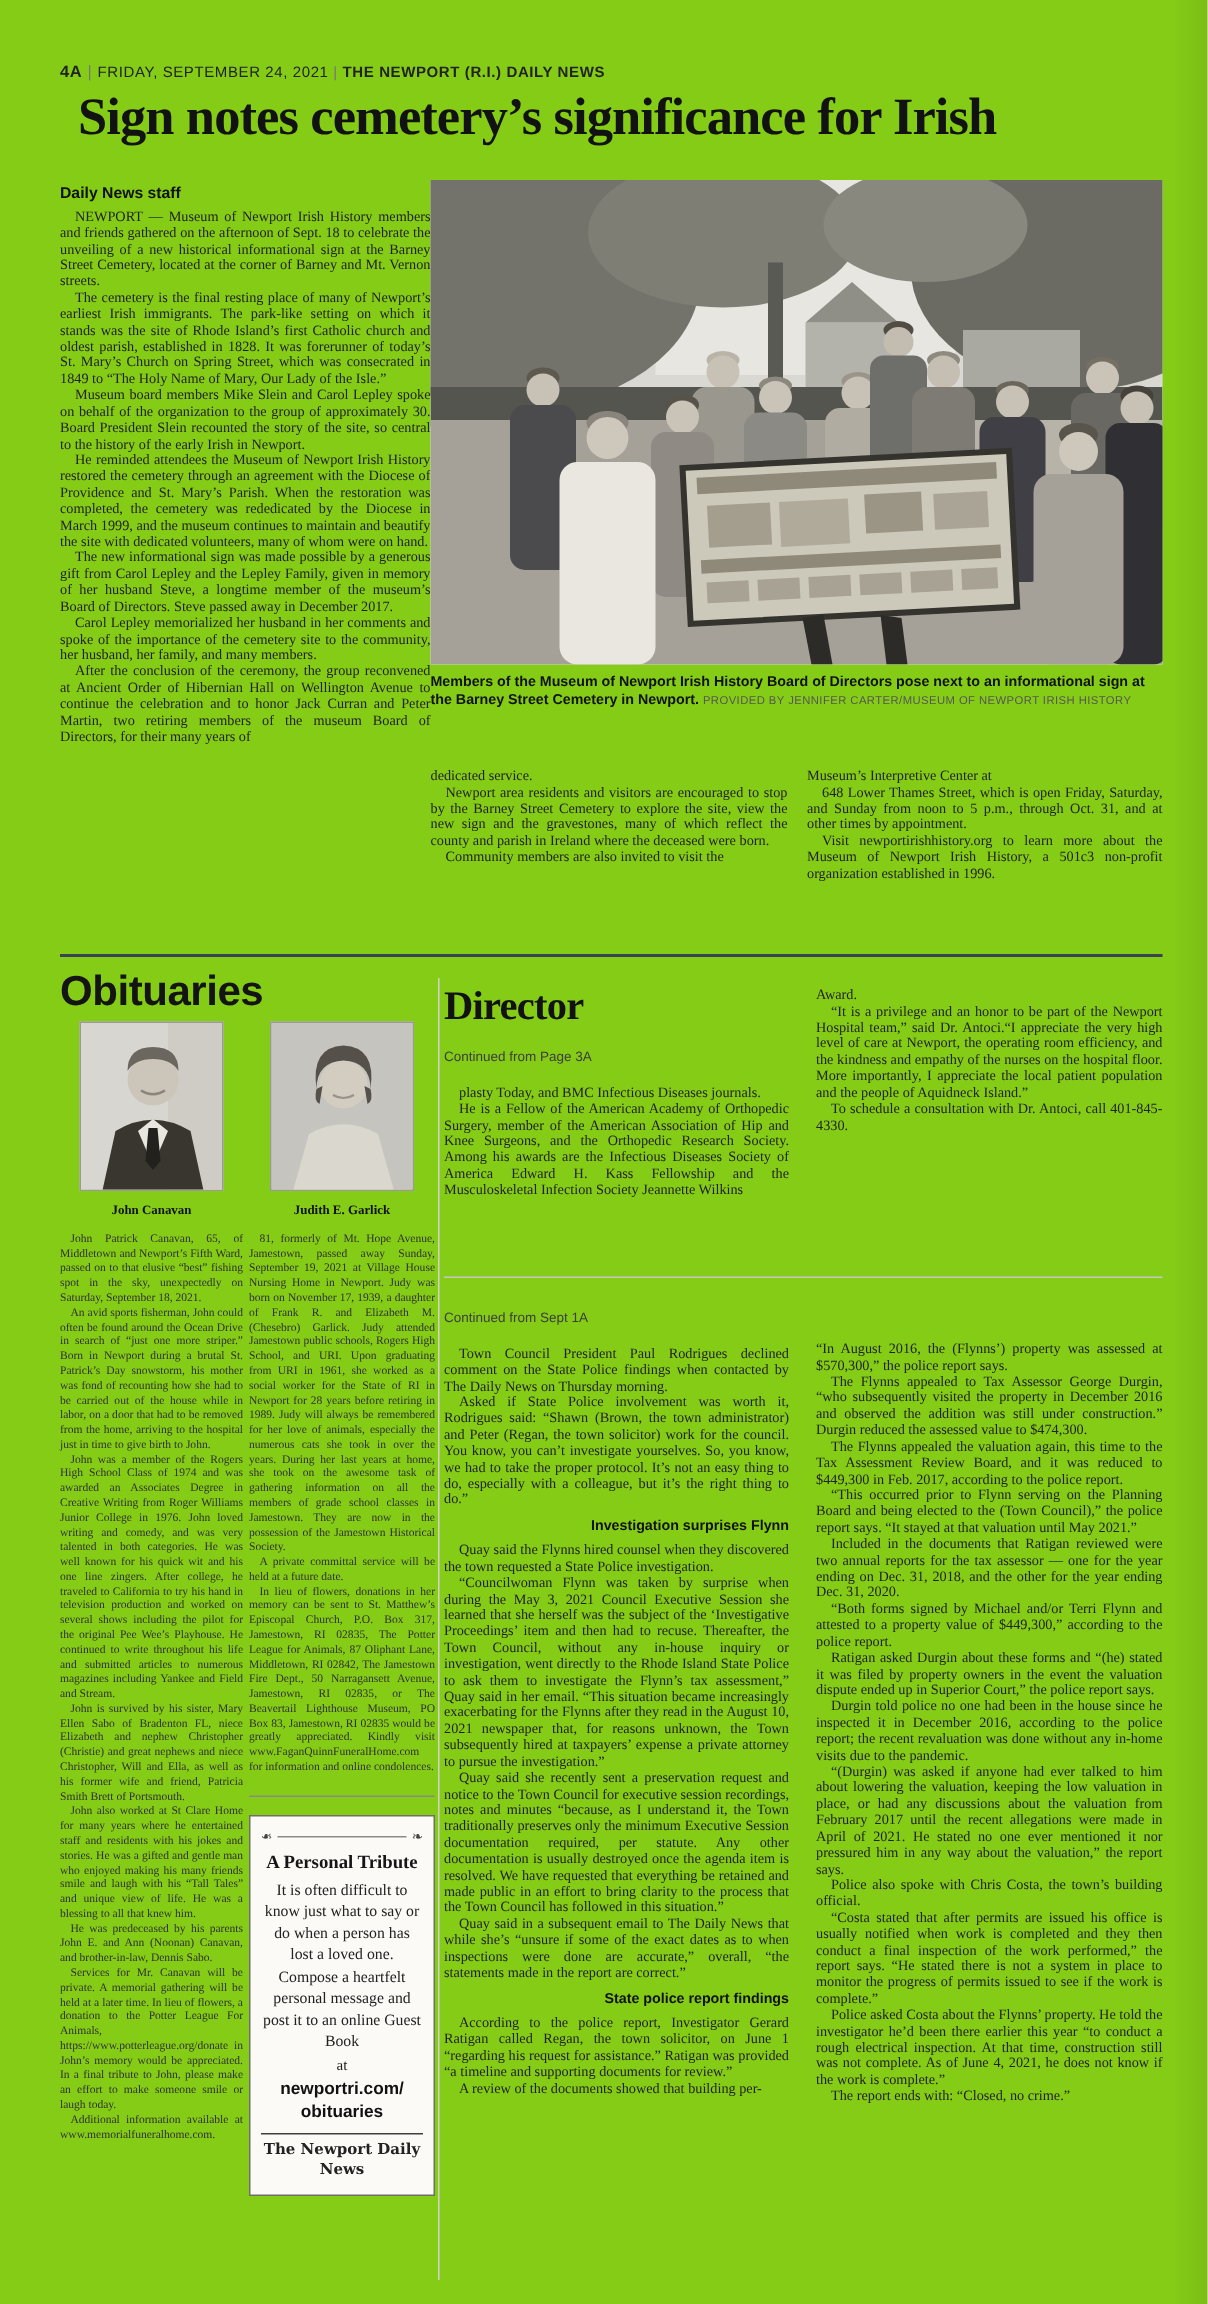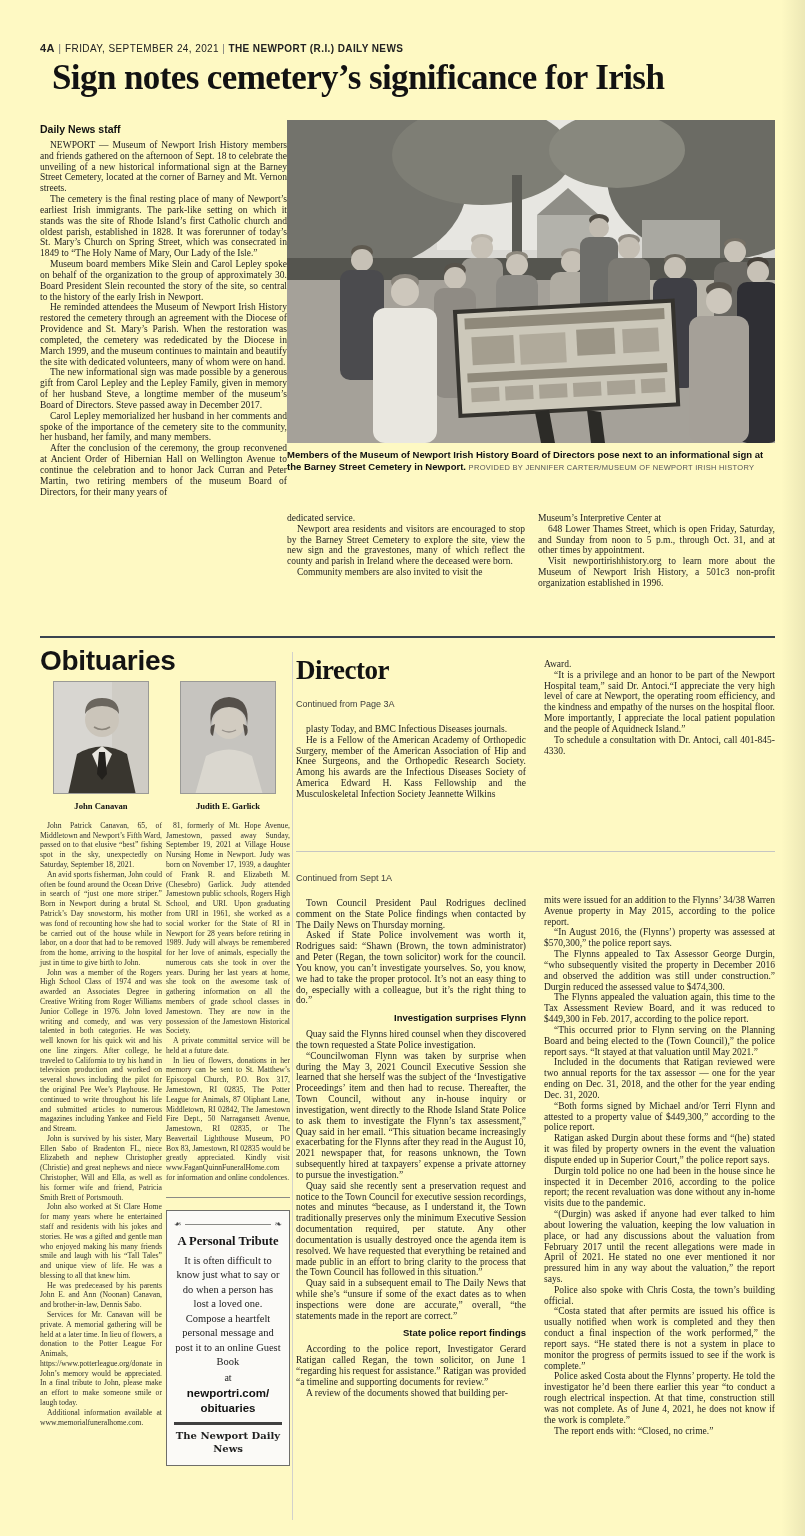--- a/index.html
+++ b/index.html
@@ -1,18 +1,18 @@
 <!DOCTYPE html>
 <html><head>
 <meta charset="utf-8">
 <style>
   * { margin:0; padding:0; box-sizing:border-box; }
   html,body { background:#e9e8e4; }
   body { width:805px; height:1536px; position:relative; font-family:"Liberation Serif", serif; }
-  .page { position:absolute; inset:0; background:#fef9c3; overflow:hidden; }
+  .page { position:absolute; inset:0; background:#84cc16; overflow:hidden; }
   .edge-shade { position:absolute; top:0; right:0; width:24px; height:100%;
     background:linear-gradient(to right, rgba(0,0,0,0), rgba(0,0,0,0.07)); pointer-events:none; }
 
   
   .kicker { position:absolute; left:40px; top:42px; font-family:"Liberation Sans",sans-serif;
     font-size:10px; color:#222; letter-spacing:.4px; white-space:nowrap; }
   .kicker .pgnum { font-weight:bold; font-size:11px; }
   .kicker .paper { font-weight:bold; }
   .kicker span.seg:not(:last-child)::after { content:"  |  "; color:#777; font-weight:normal; }
 
@@ -59,21 +59,21 @@
   .trib-wrap { margin-top:14px; padding-top:12px; border-top:1px solid #8a8a86; }
   .tribute { border:1px solid #6e6e6a; padding:8px 7px 9px; text-align:center; background:#fbfaf7; }
   .orn-row { display:flex; align-items:center; margin-bottom:4px; color:#444; font-size:9px; }
   .orn-line { flex:1; height:1px; background:#8a8a86; margin:0 3px; }
   .orn.flip { transform:scaleX(-1); display:inline-block; }
   .trib-title { font-size:12.5px; font-weight:bold; line-height:1.25; margin:2px 0 4px; color:#161616; }
   .trib-body { font-size:10.5px; line-height:1.38; color:#222; }
   .trib-at { font-size:10px; margin-top:2px; color:#222; }
   .trib-link { font-family:"Liberation Sans",sans-serif; font-weight:bold; font-size:11.5px; line-height:1.3;
     margin:2px 0 6px; color:#111; }
-  .trib-paper { border-top:3px solid #404040; padding-top:5px; font-size:10px; font-weight:bold;
+  .trib-paper { border-top:1px solid #404040; padding-top:5px; font-size:10px; font-weight:bold;
     font-family:"DejaVu Serif",serif; color:#222; }
 
   
   .cont-head { font-family:"Liberation Serif",serif; font-size:27px; font-weight:bold;
     letter-spacing:-0.5px; color:#121212; }
   .continued { font-family:"Liberation Sans",sans-serif; font-size:9px; color:#3d3d3d; margin-top:13px; }
   .cont-body { margin-top:15px; }
   #director-col1 { position:absolute; left:296px; top:655px; width:230px; }
   #director-col2 { position:absolute; left:544px; top:659px; width:231px; }
   #police-col1  { position:absolute; left:296px; top:860px; width:230px; }
@@ -287,21 +287,20 @@
         <p>Quay said the Flynns hired counsel when they discovered the town requested a State Police investigation.</p>
         <p>“Councilwoman Flynn was taken by surprise when during the May 3, 2021 Council Executive Session she learned that she herself was the subject of the ‘Investigative Proceedings’ item and then had to recuse. Thereafter, the Town Council, without any in-house inquiry or investigation, went directly to the Rhode Island State Police to ask them to investigate the Flynn’s tax assessment,” Quay said in her email. “This situation became increasingly exacerbating for the Flynns after they read in the August 10, 2021 newspaper that, for reasons unknown, the Town subsequently hired at taxpayers’ expense a private attorney to pursue the investigation.”</p>
         <p>Quay said she recently sent a preservation request and notice to the Town Council for executive session recordings, notes and minutes “because, as I understand it, the Town traditionally preserves only the minimum Executive Session documentation required, per statute. Any other documentation is usually destroyed once the agenda item is resolved. We have requested that everything be retained and made public in an effort to bring clarity to the process that the Town Council has followed in this situation.”</p>
         <p>Quay said in a subsequent email to The Daily News that while she’s “unsure if some of the exact dates as to when inspections were done are accurate,” overall, “the statements made in the report are correct.”</p>
         <div class="subhead">State police report findings</div>
         <p>According to the police report, Investigator Gerard Ratigan called Regan, the town solicitor, on June 1 “regarding his request for assistance.” Ratigan was provided “a timeline and supporting documents for review.”</p>
         <p>A review of the documents showed that building per-</p>
       </div>
   </section>
   <section id="police-col2" class="story cont">
-      <p>mits were issued for an addition to the Flynns’ 34/38 Warren Avenue property in May 2015, according to the police report.</p>
       <p>“In August 2016, the (Flynns’) property was assessed at $570,300,” the police report says.</p>
       <p>The Flynns appealed to Tax Assessor George Durgin, “who subsequently visited the property in December 2016 and observed the addition was still under construction.” Durgin reduced the assessed value to $474,300.</p>
       <p>The Flynns appealed the valuation again, this time to the Tax Assessment Review Board, and it was reduced to $449,300 in Feb. 2017, according to the police report.</p>
       <p>“This occurred prior to Flynn serving on the Planning Board and being elected to the (Town Council),” the police report says. “It stayed at that valuation until May 2021.”</p>
       <p>Included in the documents that Ratigan reviewed were two annual reports for the tax assessor — one for the year ending on Dec. 31, 2018, and the other for the year ending Dec. 31, 2020.</p>
       <p>“Both forms signed by Michael and/or Terri Flynn and attested to a property value of $449,300,” according to the police report.</p>
       <p>Ratigan asked Durgin about these forms and “(he) stated it was filed by property owners in the event the valuation dispute ended up in Superior Court,” the police report says.</p>
       <p>Durgin told police no one had been in the house since he inspected it in December 2016, according to the police report; the recent revaluation was done without any in-home visits due to the pandemic.</p>
       <p>“(Durgin) was asked if anyone had ever talked to him about lowering the valuation, keeping the low valuation in place, or had any discussions about the valuation from February 2017 until the recent allegations were made in April of 2021. He stated no one ever mentioned it nor pressured him in any way about the valuation,” the report says.</p>
       <p>Police also spoke with Chris Costa, the town’s building official.</p>

